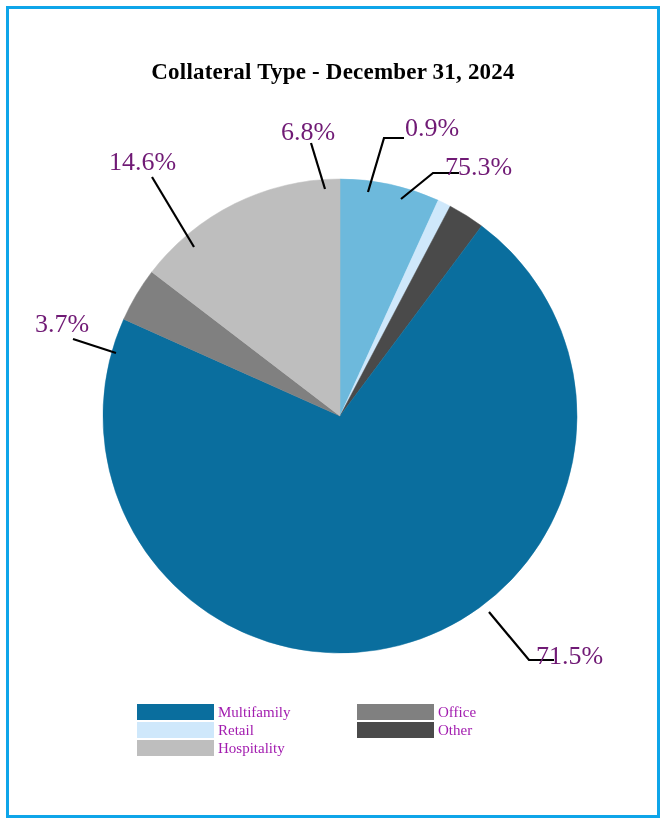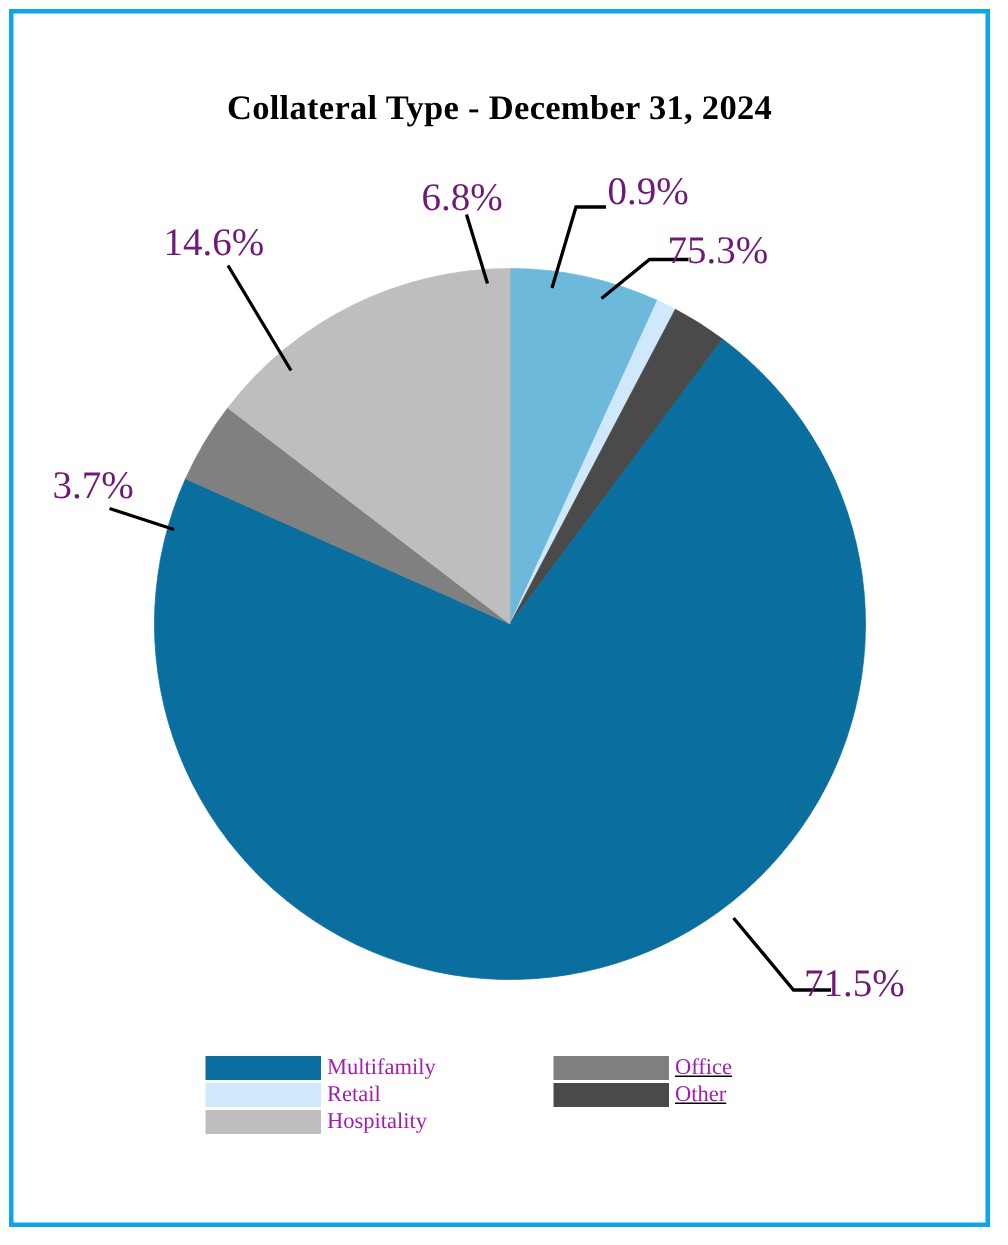--- a/index.html
+++ b/index.html
@@ -54,21 +54,21 @@
     left: 128px;
     top: 694px;
     width: 400px;
     height: 60px;
   }
   .legend-col {
     position: absolute;
     top: 0;
   }
   .legend-col.col-left { left: 0px; }
-  .legend-col.col-right { left: 232px; text-decoration: underline; }
+  .legend-col.col-right { left: 220px; }
   .legend-row {
     display: flex;
     align-items: center;
     height: 18px;
   }
   .legend-swatch {
     width: 77px;
     height: 16px;
     flex: 0 0 77px;
   }

